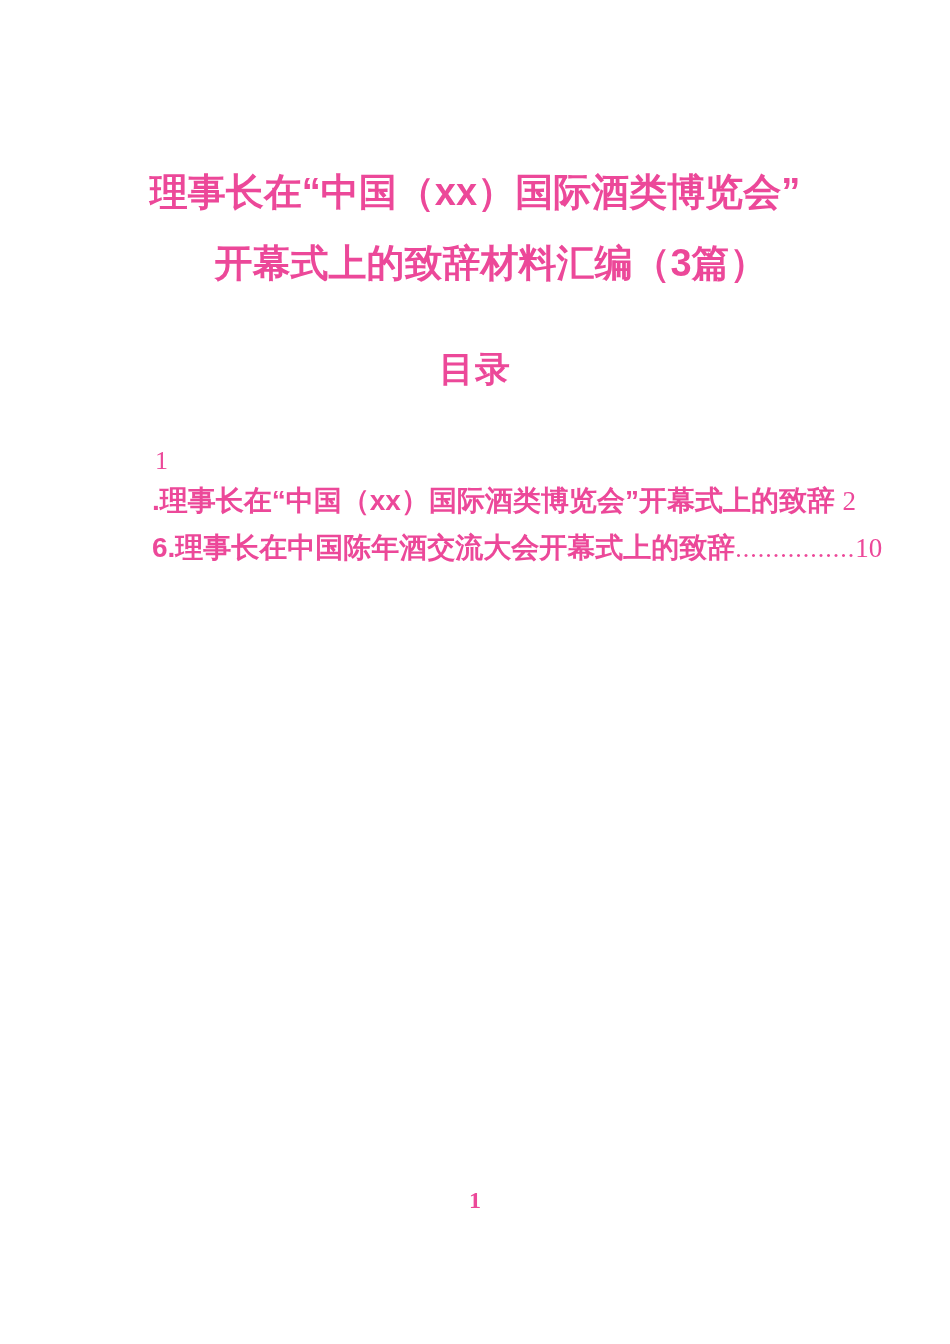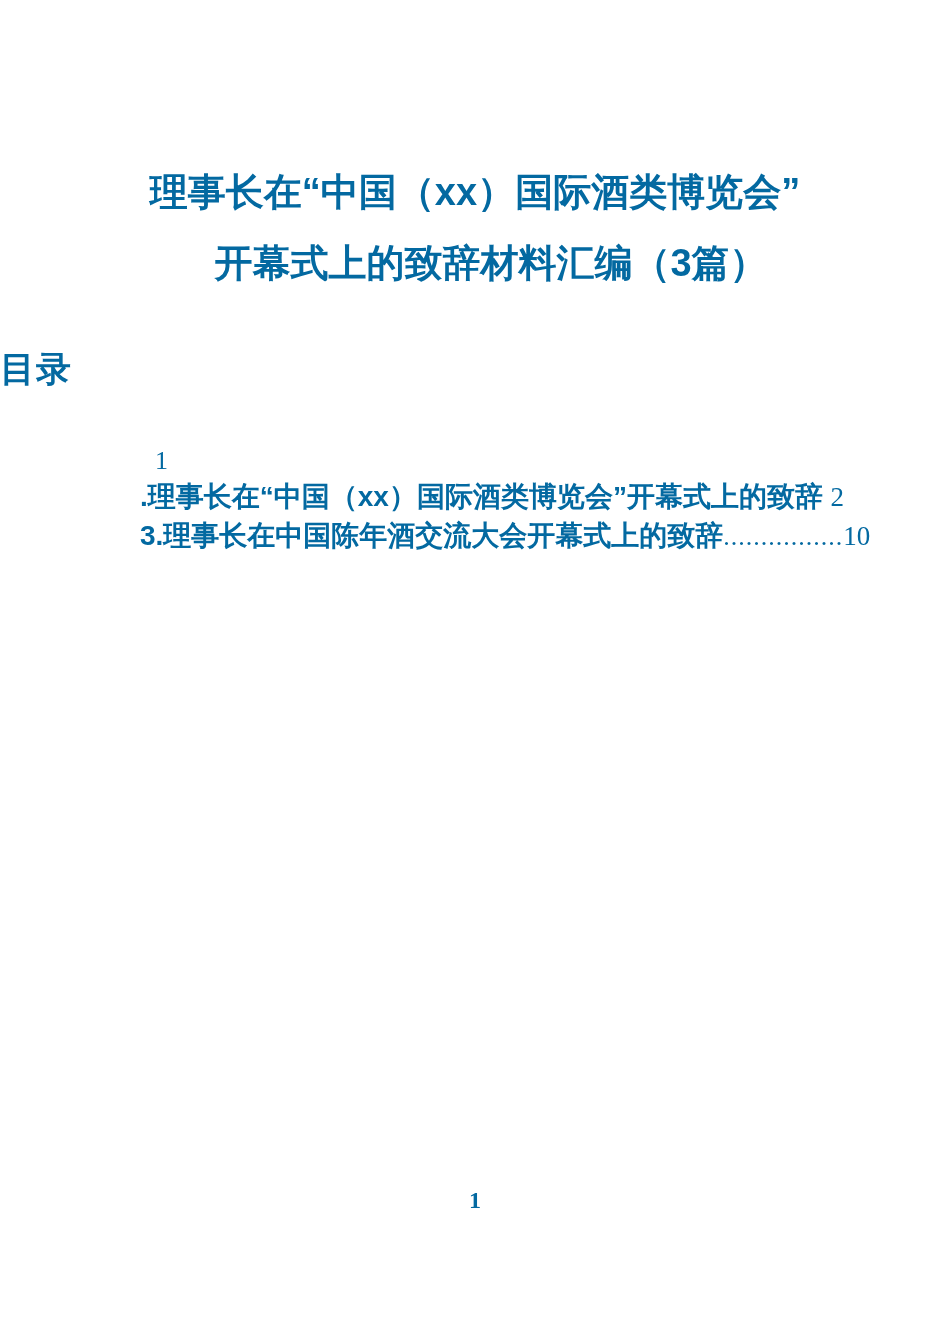--- a/index.html
+++ b/index.html
@@ -5,21 +5,21 @@
   html, body {
     margin: 0;
     padding: 0;
     background: #ffffff;
   }
   .page {
     position: relative;
     width: 950px;
     height: 1280px;
     background: #ffffff;
-    color: #0369a1;
+    color: #ec4899;
     overflow: hidden;
     font-family: "Liberation Sans", "DejaVu Sans", sans-serif;
   }
   .doc-title {
     position: absolute;
     left: 0;
     width: 100%;
     text-align: center;
     font-family: "Liberation Sans", "DejaVu Sans", sans-serif;
     font-weight: bold;
@@ -27,20 +27,21 @@
     line-height: 1.0;
     white-space: nowrap;
   }
   .title-line-1 { top: 173px; }
   .title-line-2 { top: 244px; margin-left: 16px; }
   .toc-heading {
     position: absolute;
     top: 351px;
     left: 0;
     width: 100%;
+    text-align: center;
     font-family: "Liberation Sans", "DejaVu Sans", sans-serif;
     font-weight: bold;
     font-size: 35px;
     line-height: 1.0;
     letter-spacing: 1px;
   }
   .toc {
     position: absolute;
     top: 443px;
     left: 140px;
@@ -50,22 +51,23 @@
     font-family: "Liberation Serif", "DejaVu Serif", serif;
     font-weight: normal;
     font-size: 26px;
     line-height: 35px;
     padding-left: 15px;
   }
   .toc-entry {
     font-family: "Liberation Sans", "DejaVu Sans", sans-serif;
     font-weight: bold;
     font-size: 28px;
-    line-height: 38px;
+    line-height: 46px;
     white-space: nowrap;
+    margin-left: 12px;
   }
   .toc-entry .leader {
     font-family: "Liberation Serif", "DejaVu Serif", serif;
     font-weight: normal;
     font-size: 26px;
     white-space: pre;
     letter-spacing: 1px;
   }
   .toc-entry .page-num {
     font-family: "Liberation Serif", "DejaVu Serif", serif;
@@ -95,19 +97,19 @@
 
   <div class="toc-heading">目录</div>
 
   <div class="toc">
 
     <div class="toc-orphan">1</div>
 
     <div class="toc-entry"><span class="entry-text">.理事长在“中国（xx）国际酒类博览会”开幕式上的致辞</span><span class="leader"> </span><span class="page-num">2</span></div>
 
 
-    <div class="toc-entry"><span class="entry-text">3.理事长在中国陈年酒交流大会开幕式上的致辞</span><span class="leader">................</span><span class="page-num">10</span></div>
+    <div class="toc-entry"><span class="entry-text">6.理事长在中国陈年酒交流大会开幕式上的致辞</span><span class="leader">................</span><span class="page-num">10</span></div>
 
   </div>
 
   <div class="footer-page">1</div>
 
 </div>
 
 </body></html>

